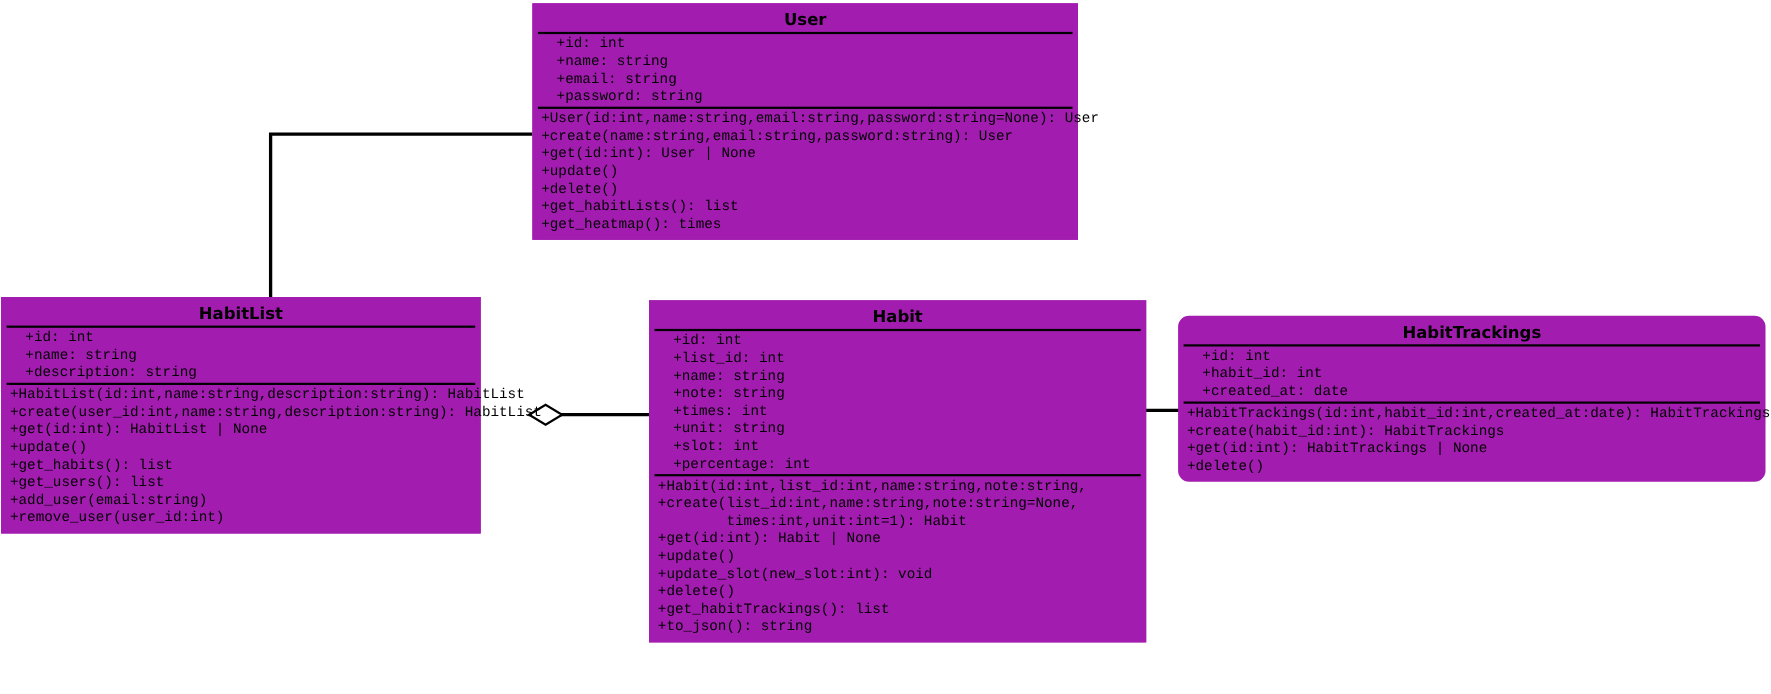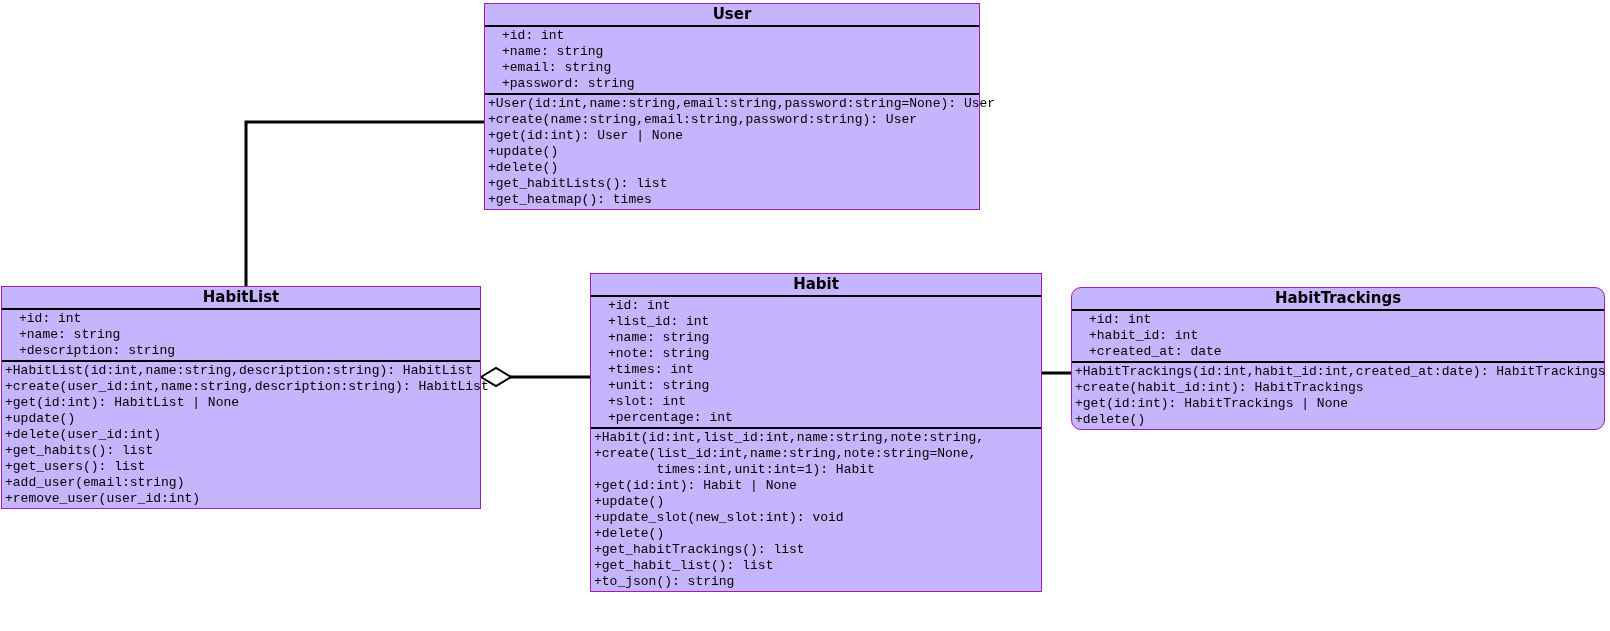--- a/index.html
+++ b/index.html
@@ -22,22 +22,22 @@
     stroke-width: 3;
     fill: none;
   }
   .connectors .diamond {
     stroke: #000000;
     stroke-width: 2;
     fill: #ffffff;
   }
   .uml-class {
     position: absolute;
-    background: #c4b5fd;
-    border: 1px solid #a21caf;
+    background: #a21caf;
+    border: 5px solid #a21caf;
   }
   .uml-title {
     height: 23px;
     line-height: 21px;
     text-align: center;
     font-family: "DejaVu Sans", "Liberation Sans", sans-serif;
     font-weight: bold;
     font-size: 15px;
     color: #000000;
     border-bottom: 2px solid #000000;
@@ -52,21 +52,21 @@
   }
   .member-line {
     font-size: 13px;
     line-height: 16px;
     color: #000000;
     white-space: pre;
     padding-left: 3px;
     overflow: visible;
   }
   #box-user           { left: 484px;  top: 3px;   width: 496px; }
-  #box-habitlist      { left: 1px;    top: 286px; width: 480px; }
+  #box-habitlist      { left: 1px;    top: 270px; width: 436px; }
   #box-habit          { left: 590px;  top: 273px; width: 452px; }
   #box-habittrackings { left: 1071px; top: 287px; width: 534px; border-radius: 10px; }
 </style>
 </head>
 <body>
 
 <div class="canvas">
 
   <svg class="connectors" width="1610" height="631">
     <polyline class="assoc" points="484,122 246,122 246,287"></polyline>
@@ -99,21 +99,20 @@
     <div class="uml-attrs">
         <div class="member-line">+id: int</div>
         <div class="member-line">+name: string</div>
         <div class="member-line">+description: string</div>
       </div>
     <div class="uml-methods">
         <div class="member-line">+HabitList(id:int,name:string,description:string): HabitList</div>
         <div class="member-line">+create(user_id:int,name:string,description:string): HabitList</div>
         <div class="member-line">+get(id:int): HabitList | None</div>
         <div class="member-line">+update()</div>
-        <div class="member-line">+delete(user_id:int)</div>
         <div class="member-line">+get_habits(): list</div>
         <div class="member-line">+get_users(): list</div>
         <div class="member-line">+add_user(email:string)</div>
         <div class="member-line">+remove_user(user_id:int)</div>
       </div>
   </div>
 
   <div class="uml-class" id="box-habit">
     <div class="uml-title">Habit</div>
     <div class="uml-attrs">
@@ -128,21 +127,20 @@
       </div>
     <div class="uml-methods">
         <div class="member-line">+Habit(id:int,list_id:int,name:string,note:string,</div>
         <div class="member-line">+create(list_id:int,name:string,note:string=None,</div>
         <div class="member-line">        times:int,unit:int=1): Habit</div>
         <div class="member-line">+get(id:int): Habit | None</div>
         <div class="member-line">+update()</div>
         <div class="member-line">+update_slot(new_slot:int): void</div>
         <div class="member-line">+delete()</div>
         <div class="member-line">+get_habitTrackings(): list</div>
-        <div class="member-line">+get_habit_list(): list</div>
         <div class="member-line">+to_json(): string</div>
       </div>
   </div>
 
   <div class="uml-class" id="box-habittrackings">
     <div class="uml-title">HabitTrackings</div>
     <div class="uml-attrs">
         <div class="member-line">+id: int</div>
         <div class="member-line">+habit_id: int</div>
         <div class="member-line">+created_at: date</div>

